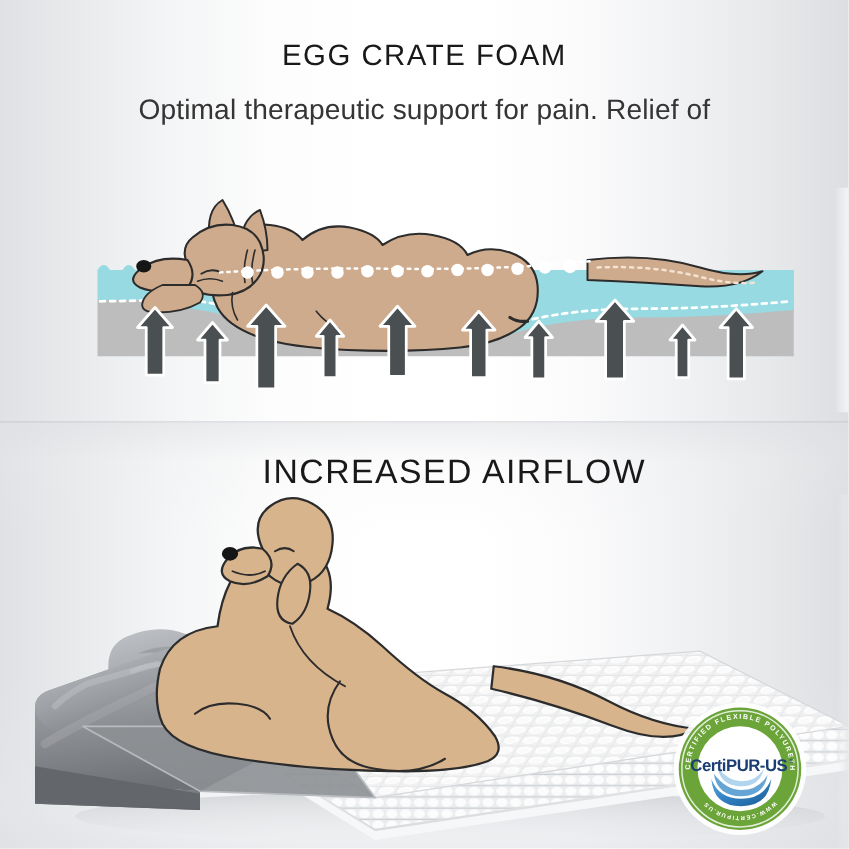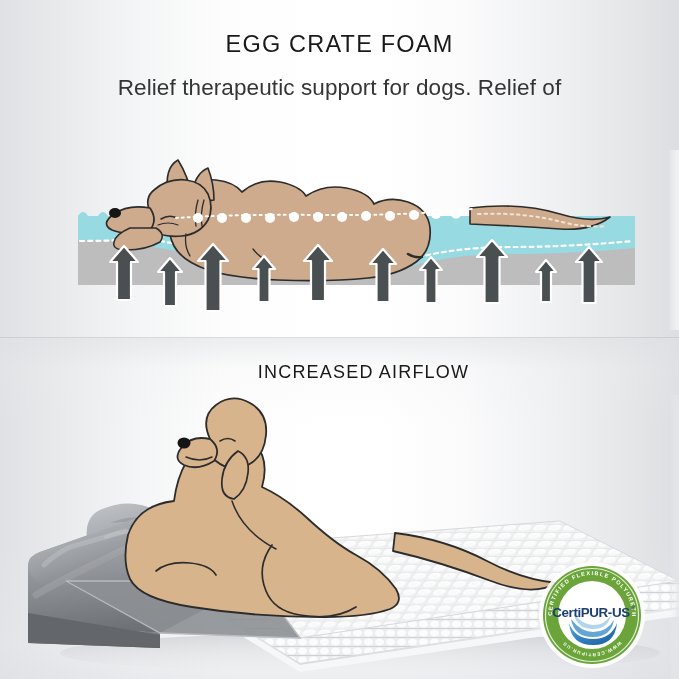--- a/index.html
+++ b/index.html
@@ -37,21 +37,21 @@
   }
 
   .heading {
     position:absolute; width:679px; text-align:center;
     color:#191919;
     font-weight:400;
     letter-spacing:1.2px;
     white-space:nowrap;
   }
   #title-1 { top:31px; font-size:23.5px; }
-  #title-2 { top:362px; font-size:18px;padding-left:48px; }
+  #title-2 { top:362px; font-size:27px;padding-left:48px; }
 
   #subtitle {
     position:absolute; top:72px; left:0; width:679px;
     text-align:center; color:#353535;
     font-size:22.5px; line-height:31px;
     font-weight:300; letter-spacing:.1px;
   }
   #subtitle .l { display:block; }
 
   svg { display:block; }
@@ -60,21 +60,21 @@
 </head>
 <body>
 
 <div id="page">
 
   <div id="panel-top">
 
     <div class="heading" id="title-1">EGG CRATE FOAM</div>
 
     <div id="subtitle">
-      <span class="l">Relief therapeutic support for dogs. Relief of</span>
+      <span class="l">Optimal therapeutic support for pain. Relief of</span>
     </div>
 
     <svg class="abs" style="left:0px; top:150px;" width="679" height="180" viewBox="0 0 679 180">
       <defs>
         <clipPath id="blockClip">
           <rect x="78" y="55" width="557" height="80"></rect>
         </clipPath>
         <linearGradient id="fadeRight" x1="0" y1="0" x2="1" y2="0">
           <stop offset="0.86" stop-color="#ffffff" stop-opacity="0"></stop>
           <stop offset="1" stop-color="#f4f5f6" stop-opacity="0.95"></stop>

